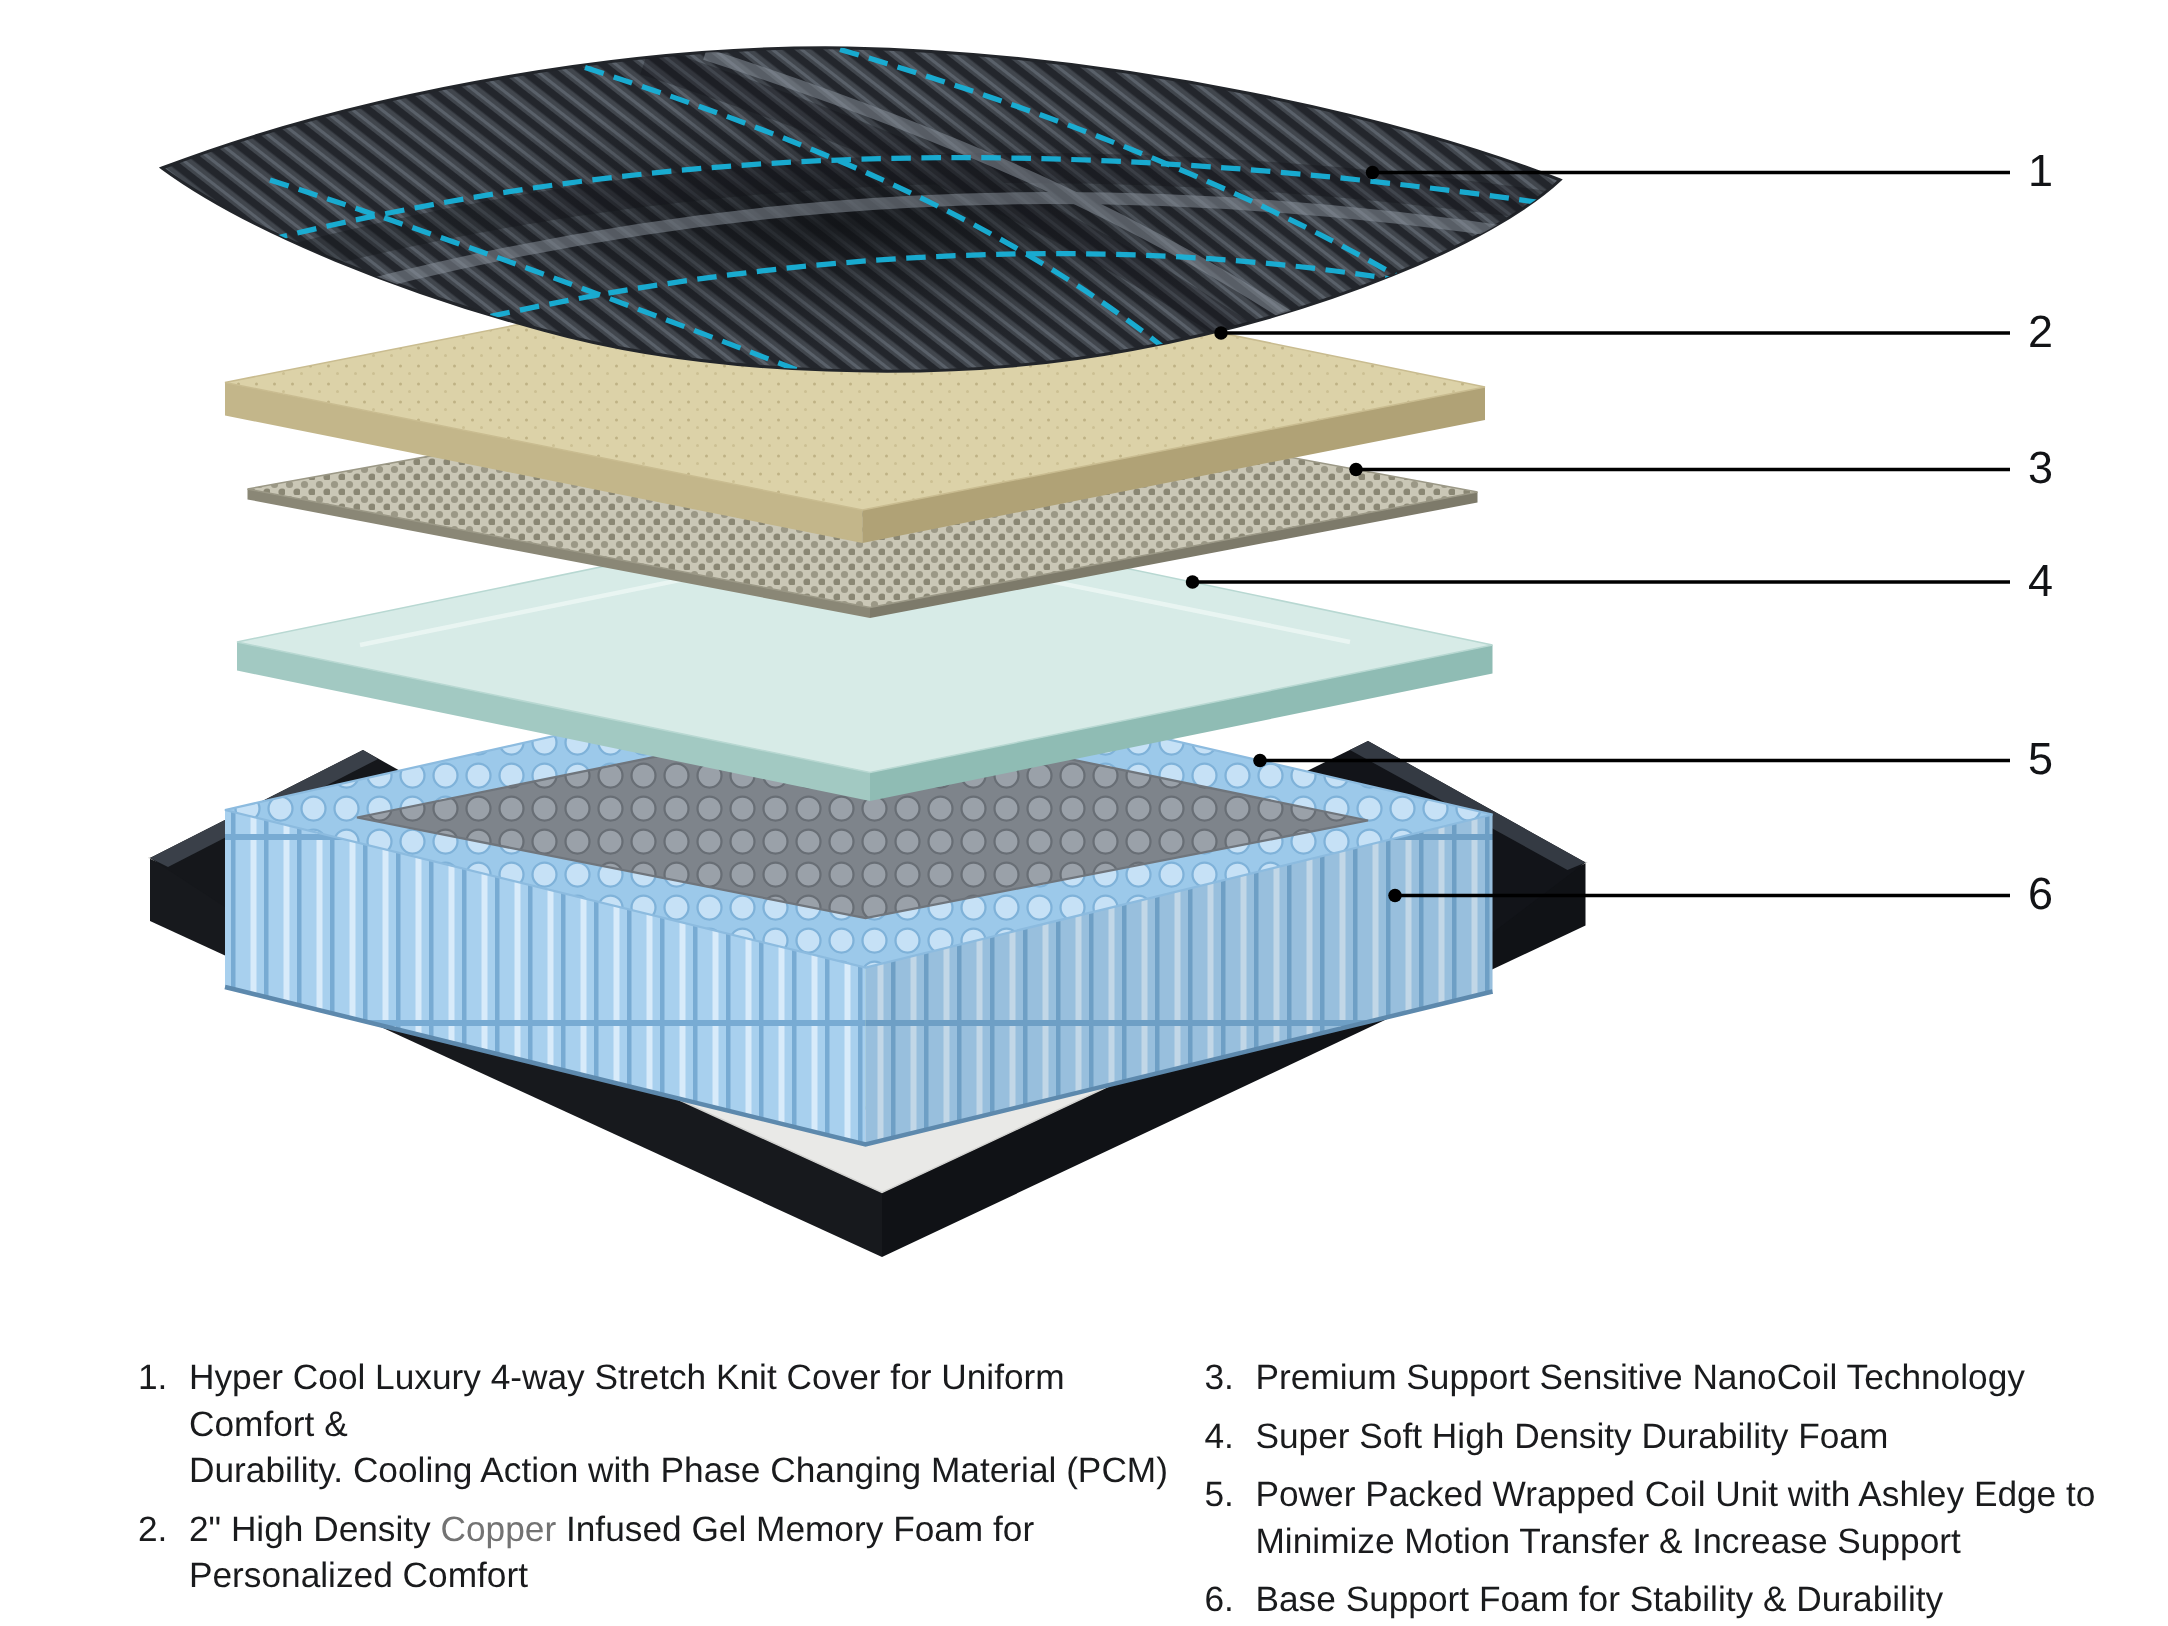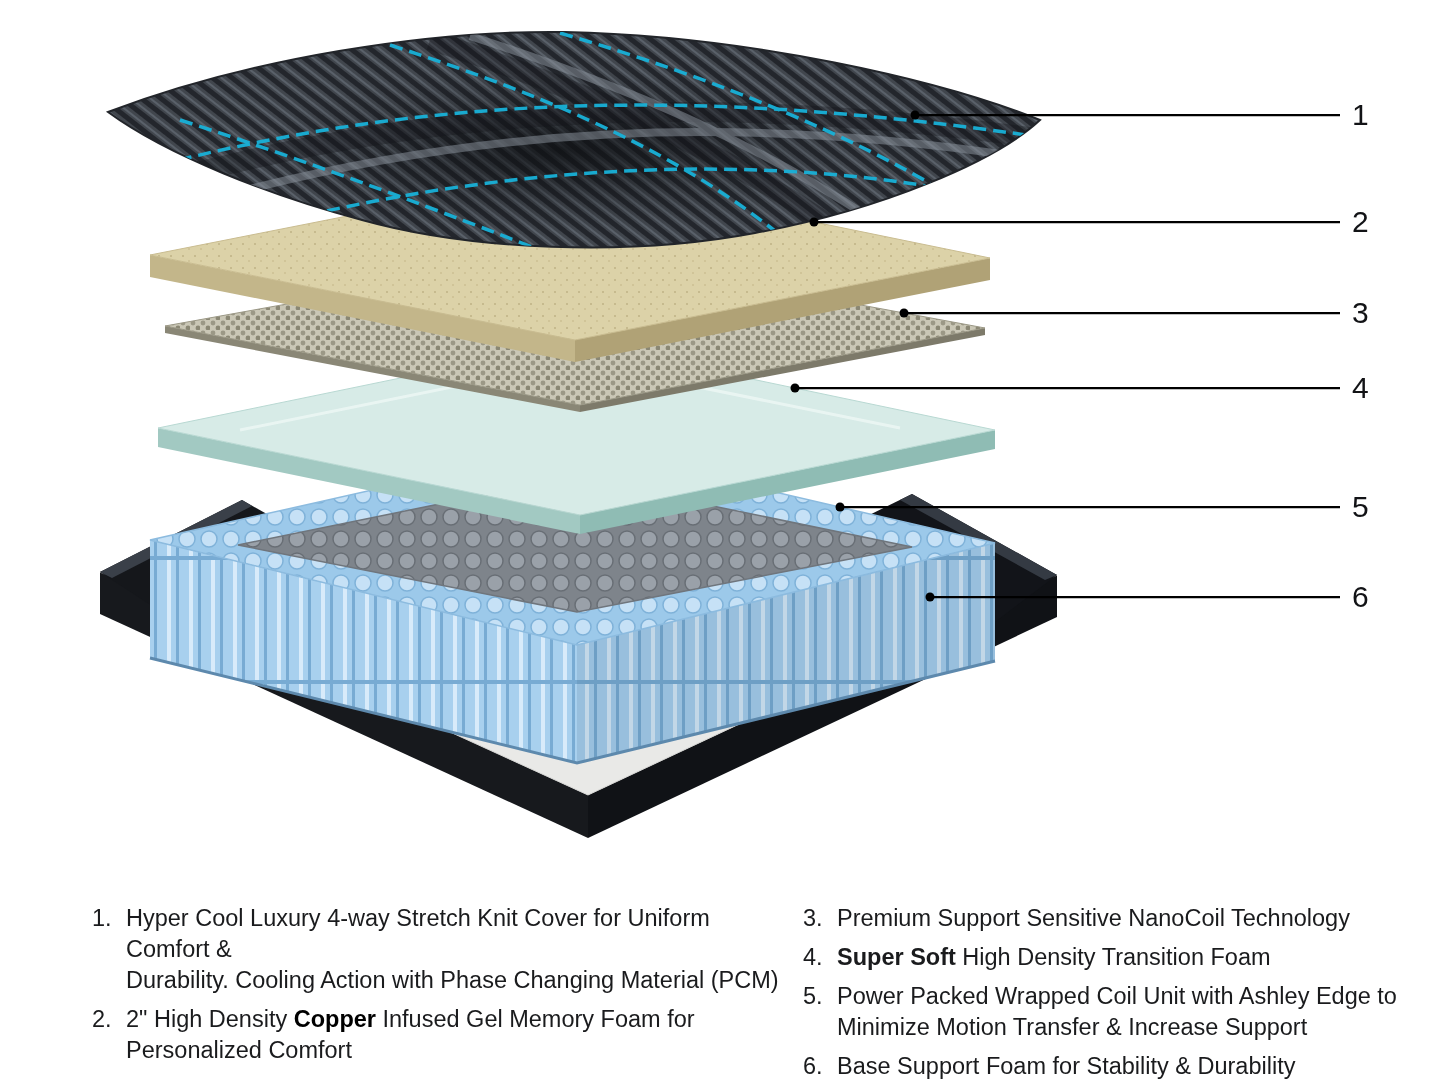--- a/index.html
+++ b/index.html
@@ -9,22 +9,22 @@
   .callout-num{
     position:absolute;left:1352px;width:60px;
     font-size:30px;line-height:30px;color:#121316;letter-spacing:.5px;
   }
   .legend-col{position:absolute;color:#1a1b1d;font-size:23.5px;line-height:1.32;}
   .legend-col.left{left:92px;top:903px;width:700px;}
   .legend-col.right{left:803px;top:903px;width:600px;}
   .legend-item{display:grid;grid-template-columns:34px 1fr;margin-bottom:8px;}
   .legend-item .num{text-align:left;}
   .legend-item .txt{white-space:pre-line;}
-  .copper{color:#000000;font-weight:700;}
-  .b{font-weight:700;}
+  .copper{color:#737373;font-weight:400;}
+  .b{font-weight:400;}
 </style>
 </head>
 <body>
 
 <div class="stage">
 
   <svg class="diagram" width="1445" height="880" viewBox="0 0 1445 880">
     <defs>
       <radialGradient id="sag" cx="50%" cy="50%" r="50%">
         <stop offset="0%" stop-color="#0e1013" stop-opacity="0.8"></stop>
@@ -181,21 +181,21 @@
     </div>
   </div>
 
   <div class="legend-col right">
     <div class="legend-item">
       <span class="num">3.</span>
       <span class="txt">Premium Support Sensitive NanoCoil Technology</span>
     </div>
     <div class="legend-item">
       <span class="num">4.</span>
-      <span class="txt"><span class="b">Super Soft</span><span> High Density Transition Foam</span></span>
+      <span class="txt"><span class="b">Super Soft</span><span> High Density Durability Foam</span></span>
     </div>
     <div class="legend-item">
       <span class="num">5.</span>
       <span class="txt">Power Packed Wrapped Coil Unit with Ashley Edge to
 Minimize Motion Transfer &amp; Increase Support</span>
     </div>
     <div class="legend-item">
       <span class="num">6.</span>
       <span class="txt">Base Support Foam for Stability &amp; Durability</span>
     </div>

